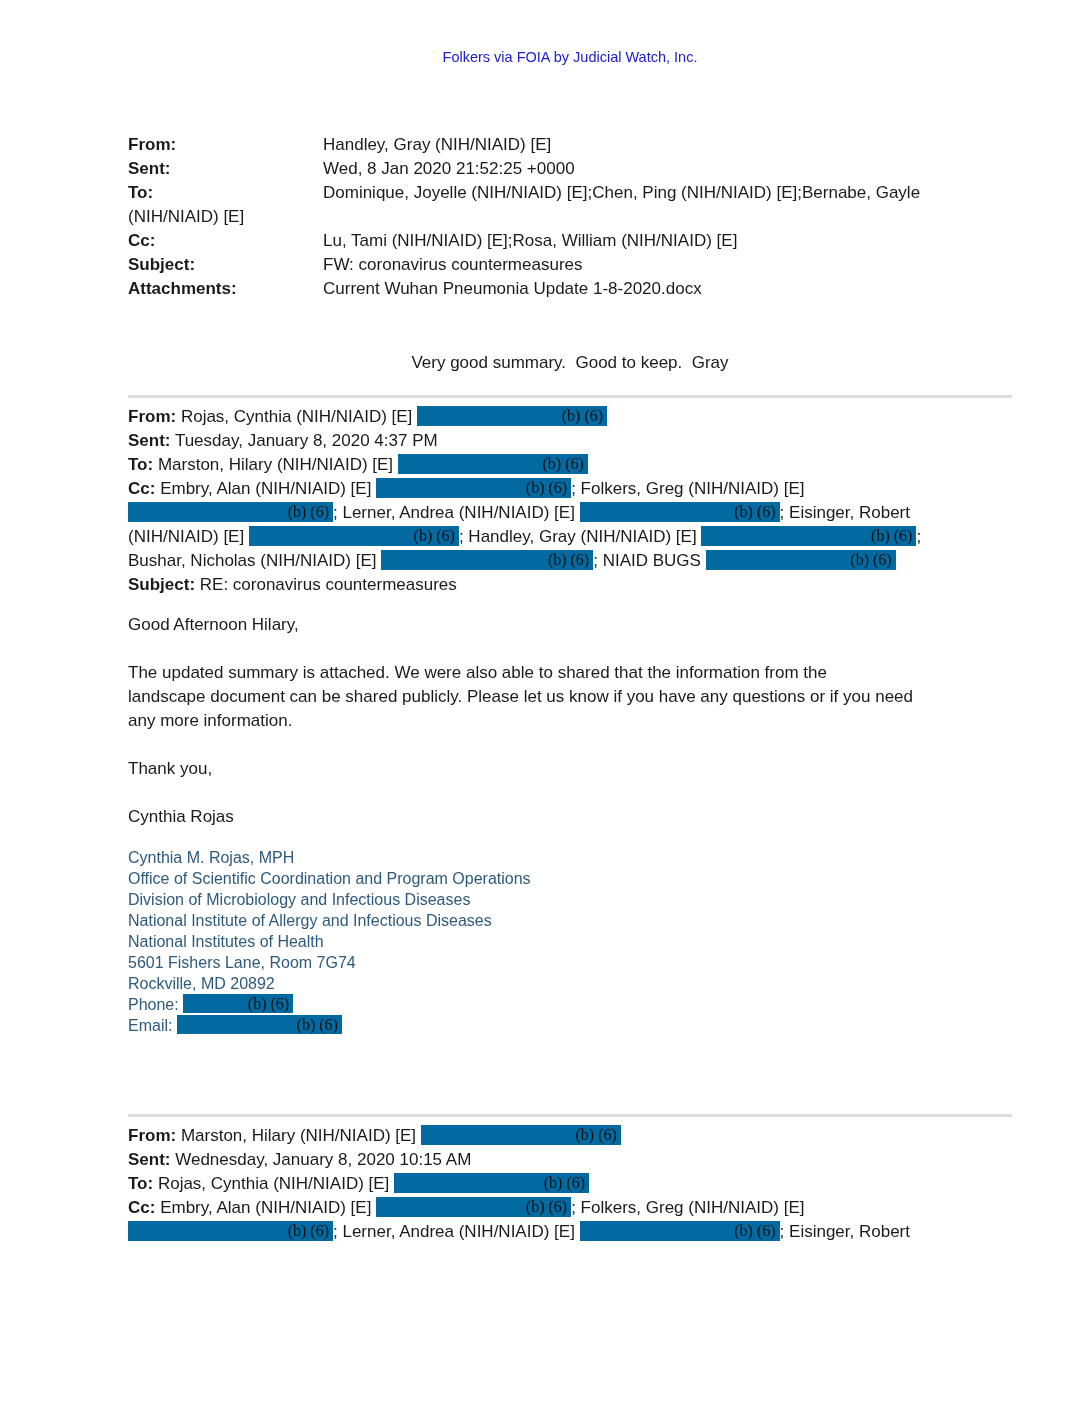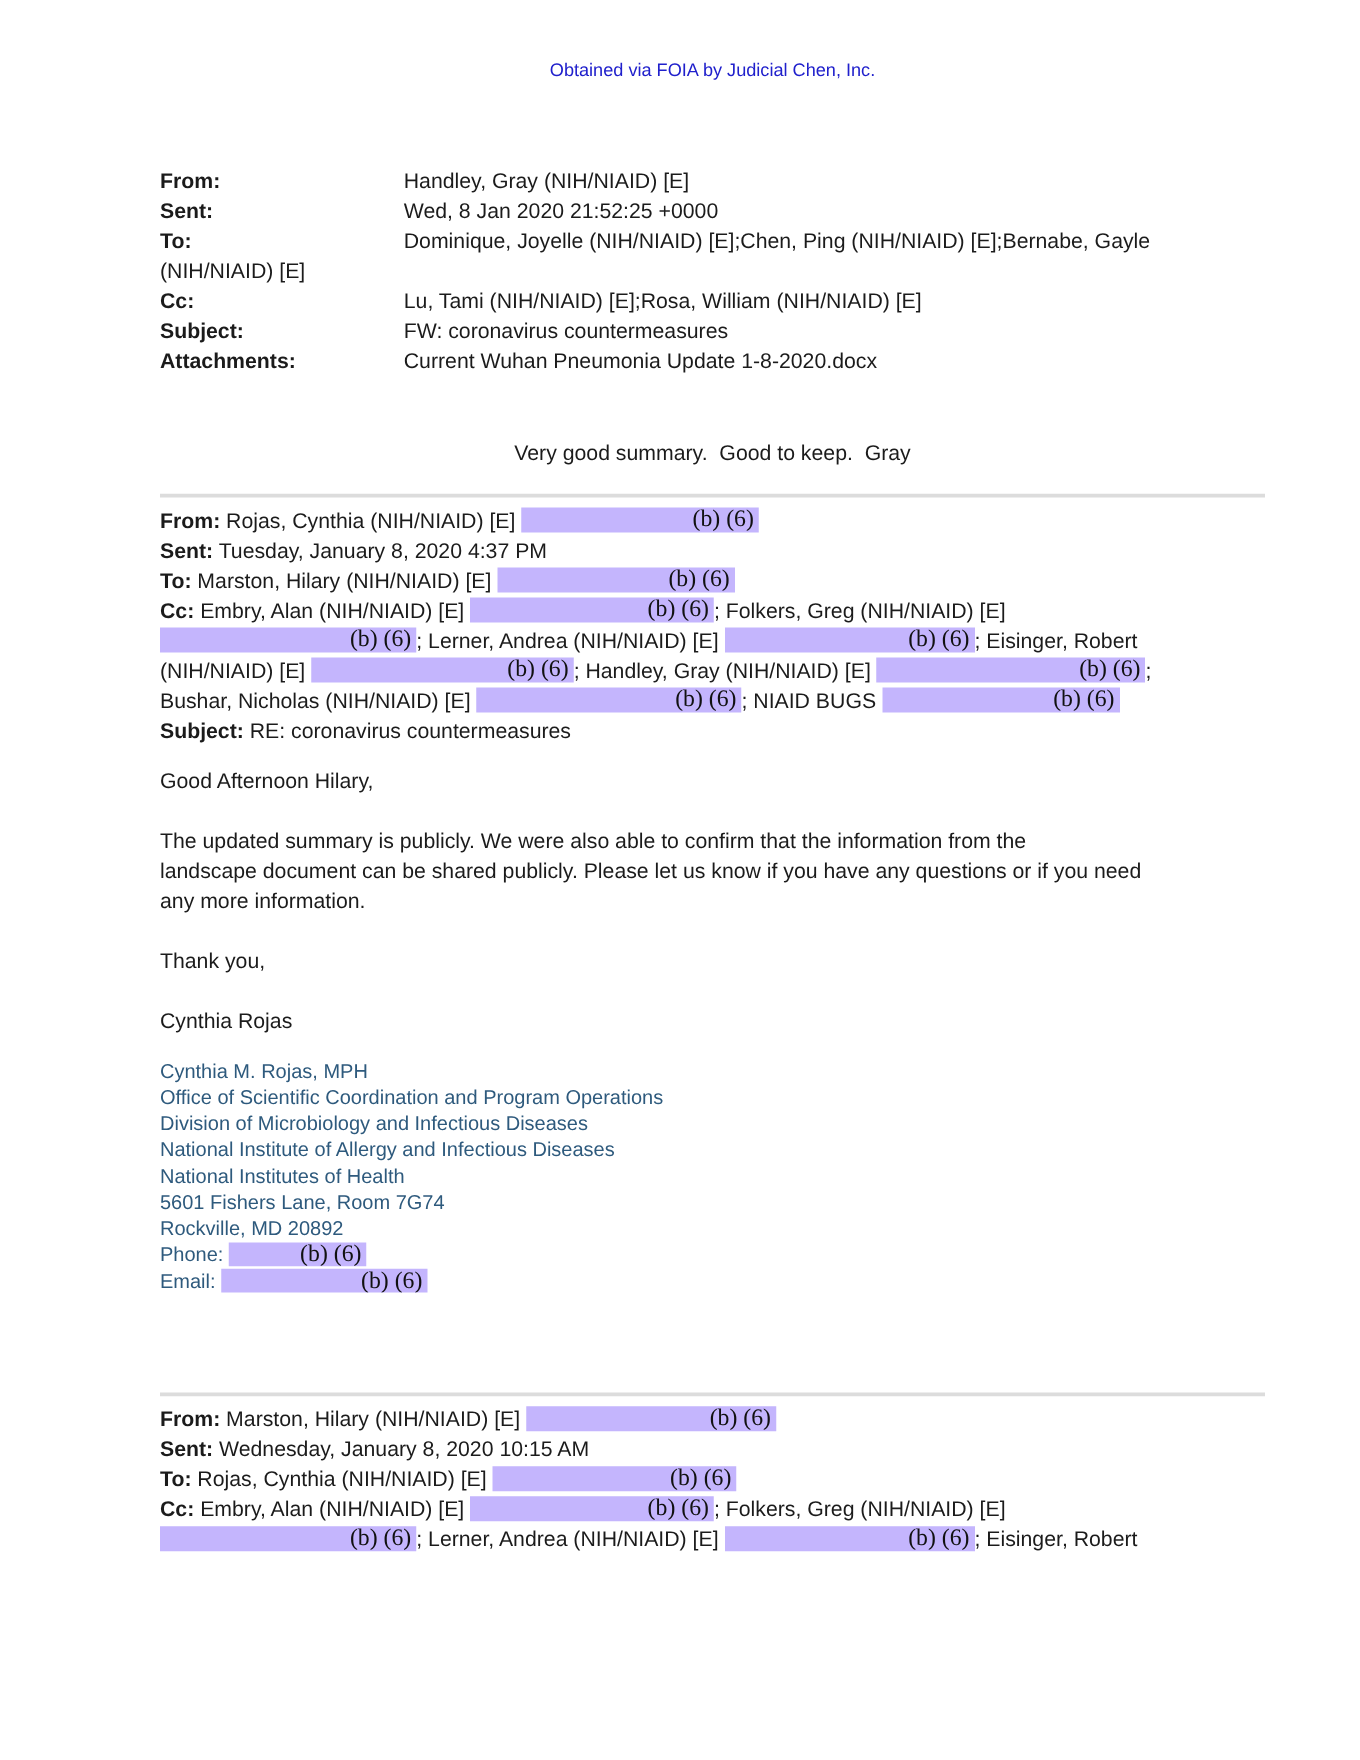--- a/index.html
+++ b/index.html
@@ -30,29 +30,29 @@
     min-height:24px;
   }
   .lbl{
     display:inline-block;
     width:195px;
     font-weight:bold;
   }
   .bold{font-weight:bold;}
   .redact{
     display:inline-block;
-    background:#c4b5fd;
+    background:#0369a1;
     height:20px;
     line-height:20px;
     vertical-align:text-bottom;
     text-align:right;
     padding-right:4px;
     box-sizing:border-box;
     font-family:"Liberation Serif", serif;
-    font-size:19px;
+    font-size:16px;
     color:#111;
     white-space:nowrap;
     overflow:hidden;
   }
   .sep{
     height:3px;
     background:#dcdcdc;
     border:none;
     margin:0;
   }
@@ -66,21 +66,21 @@
   #signature .redact{height:19px;line-height:19px;}
   #sep2{margin-top:78px;}
   #email3{margin-top:7px;}
 </style>
 </head>
 <body>
 
 <div class="page">
   <div class="content">
 
-    <div class="watermark">Obtained via FOIA by Judicial Chen, Inc.</div>
+    <div class="watermark">Folkers via FOIA by Judicial Watch, Inc.</div>
 
     <div id="email1" class="block">
         <div class="ln"><span class="lbl">From:</span><span>Handley, Gray (NIH/NIAID) [E]</span></div>
         <div class="ln"><span class="lbl">Sent:</span><span>Wed, 8 Jan 2020 21:52:25 +0000</span></div>
         <div class="ln"><span class="lbl">To:</span><span>Dominique, Joyelle (NIH/NIAID) [E];Chen, Ping (NIH/NIAID) [E];Bernabe, Gayle</span></div>
         <div class="ln"><span>(NIH/NIAID) [E]</span></div>
         <div class="ln"><span class="lbl">Cc:</span><span>Lu, Tami (NIH/NIAID) [E];Rosa, William (NIH/NIAID) [E]</span></div>
         <div class="ln"><span class="lbl">Subject:</span><span>FW: coronavirus countermeasures</span></div>
         <div class="ln"><span class="lbl">Attachments:</span><span>Current Wuhan Pneumonia Update 1-8-2020.docx</span></div>
       </div>
@@ -96,21 +96,21 @@
         <div class="ln"><span class="bold">Cc:</span><span> Embry, Alan (NIH/NIAID) [E] </span><span class="redact" style="width: 195px;">(b) (6)</span><span>; Folkers, Greg (NIH/NIAID) [E]</span></div>
         <div class="ln"><span class="redact" style="width: 205px;">(b) (6)</span><span>; Lerner, Andrea (NIH/NIAID) [E] </span><span class="redact" style="width: 200px;">(b) (6)</span><span>; Eisinger, Robert</span></div>
         <div class="ln"><span>(NIH/NIAID) [E] </span><span class="redact" style="width: 210px;">(b) (6)</span><span>; Handley, Gray (NIH/NIAID) [E] </span><span class="redact" style="width: 215px;">(b) (6)</span><span>;</span></div>
         <div class="ln"><span>Bushar, Nicholas (NIH/NIAID) [E] </span><span class="redact" style="width: 212px;">(b) (6)</span><span>; NIAID BUGS </span><span class="redact" style="width: 190px;">(b) (6)</span></div>
         <div class="ln"><span class="bold">Subject:</span><span> RE: coronavirus countermeasures</span></div>
       </div>
 
     <div id="email2-body" class="block">
         <div class="ln"><span>Good Afternoon Hilary,</span></div>
         <div class="ln">&nbsp;</div>
-        <div class="ln"><span>The updated summary is publicly. We were also able to confirm that the information from the</span></div>
+        <div class="ln"><span>The updated summary is attached. We were also able to shared that the information from the</span></div>
         <div class="ln"><span>landscape document can be shared publicly. Please let us know if you have any questions or if you need</span></div>
         <div class="ln"><span>any more information.</span></div>
         <div class="ln">&nbsp;</div>
         <div class="ln"><span>Thank you,</span></div>
         <div class="ln">&nbsp;</div>
         <div class="ln"><span>Cynthia Rojas</span></div>
       </div>
 
     <div id="signature">
         <div class="ln"><span>Cynthia M. Rojas, MPH</span></div>

